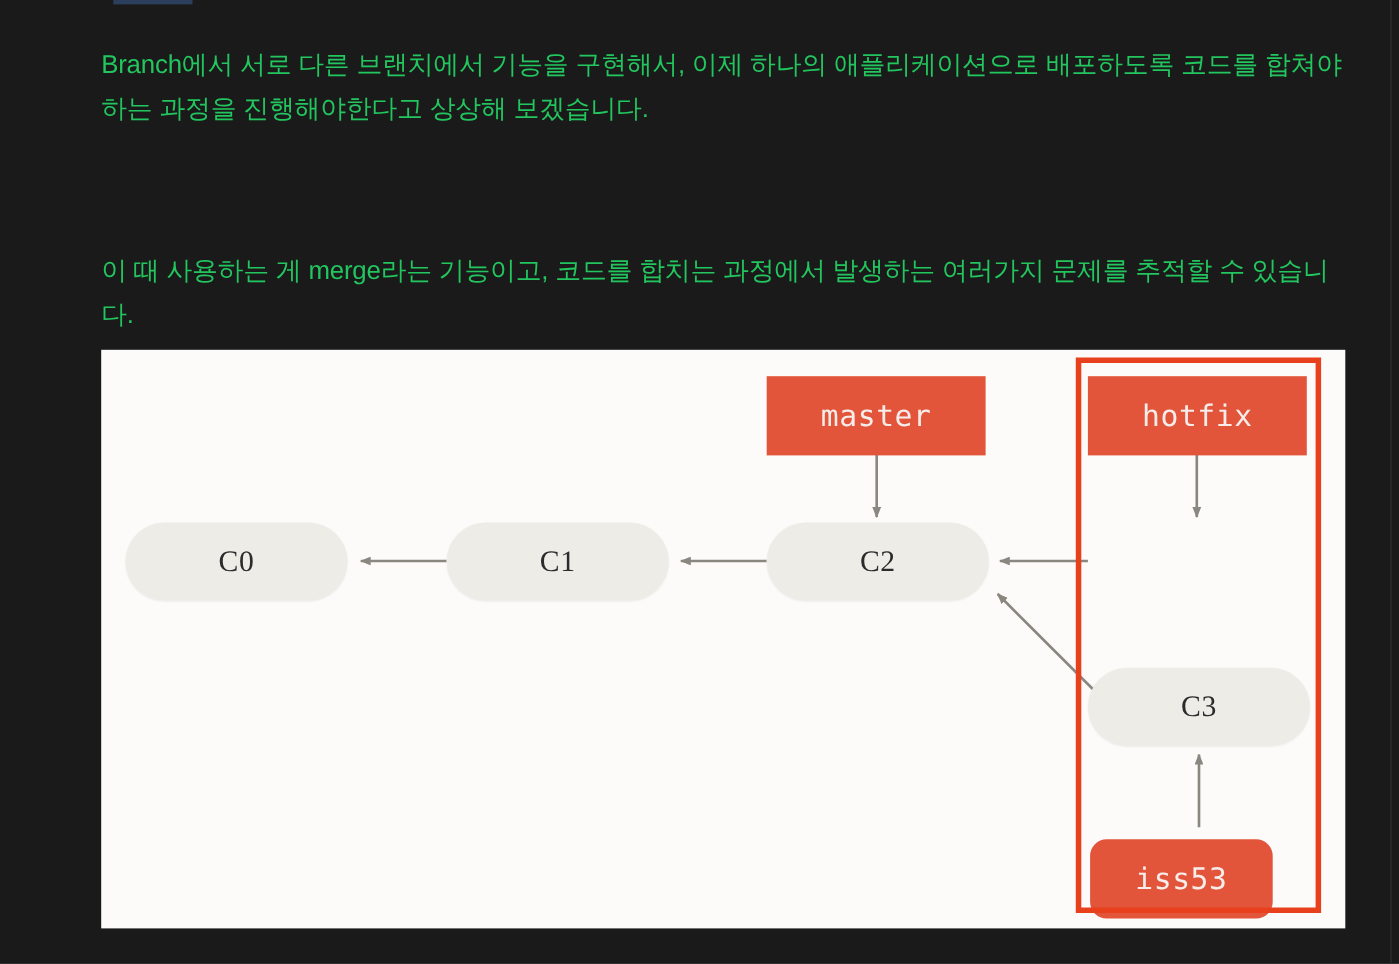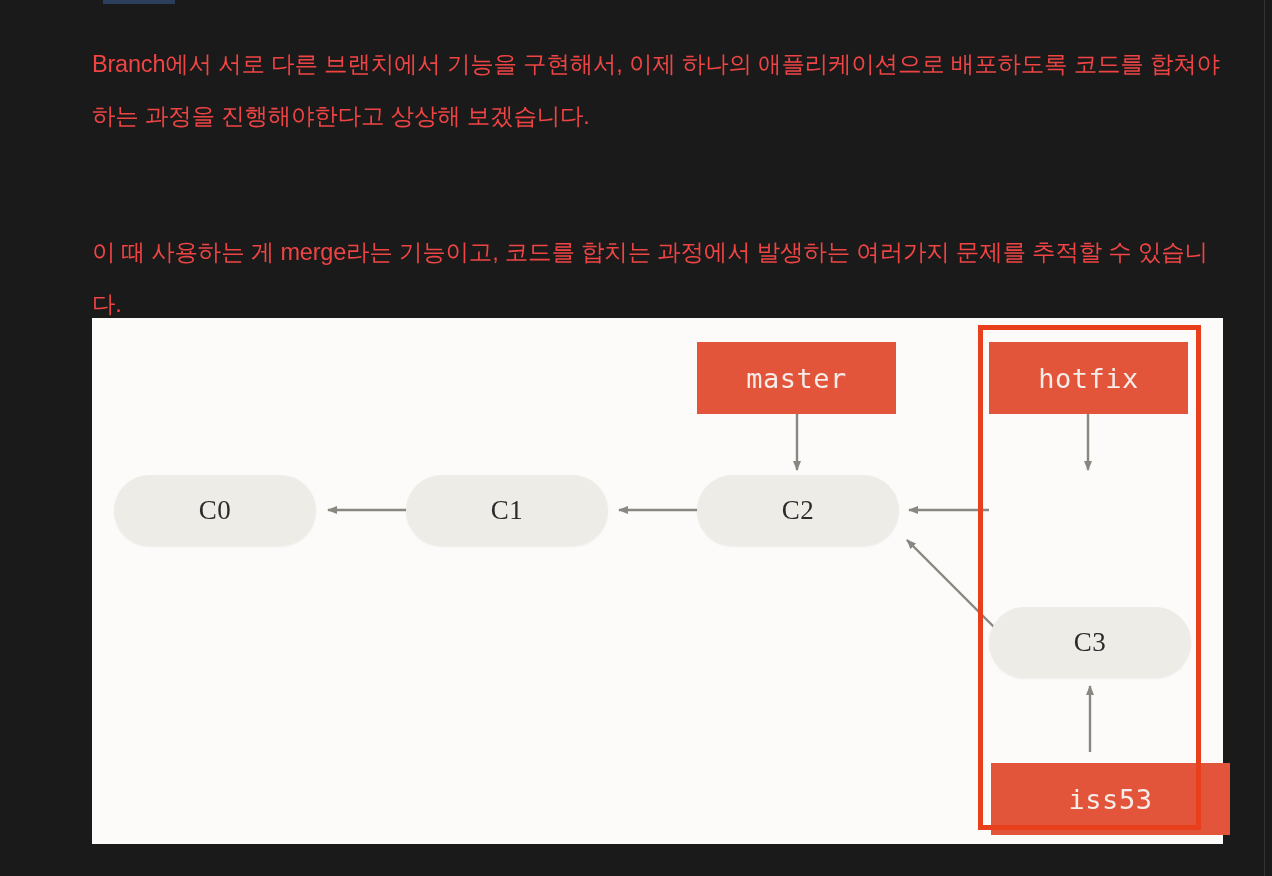--- a/index.html
+++ b/index.html
@@ -41,23 +41,23 @@
     position: absolute;
     left: 0;
     top: 0;
     width: 1272px;
   }
 
   .para {
     position: absolute;
     left: 92px;
     width: 1130px;
-    color: #ef4444;
+    color: #22c55e;
     font-size: 23.5px;
-    line-height: 52px;
+    line-height: 40px;
     letter-spacing: -0.2px;
     white-space: pre-wrap;
   }
   .para-1 { top: 14px; }
   .para-2 { top: 202px; }
 
   
   .figure {
     position: absolute;
     left: 92px;
@@ -158,20 +158,20 @@
         <line x1="998" y1="434" x2="998" y2="368" stroke="#8a8780" stroke-width="2.4" marker-end="url(#arrowhead)"></line>
       </svg>
 
       <div class="commit" style="left:22px; top:157px; width:202px; height:71px;">C0</div>
       <div class="commit" style="left:314px; top:157px; width:202px; height:71px;">C1</div>
       <div class="commit" style="left:605px; top:157px; width:202px; height:71px;">C2</div>
       <div class="commit" style="left:897px; top:289px; width:202px; height:71px;">C3</div>
 
       <div class="branch" style="left:605px; top:13px; width:199px; height:72px;">master</div>
       <div class="branch" style="left:897px; top:13px; width:199px; height:72px;">hotfix</div>
-      <div class="branch" style="left:899px; top:434px; width:239px; height:72px;">iss53</div>
+      <div class="branch" style="left:899px; top:434px; width:166px; height:72px;border-radius:15px;">iss53</div>
 
       <div class="annotation-box"></div>
 
     </div>
   </div>
 
 </div>
 
 </body></html>

